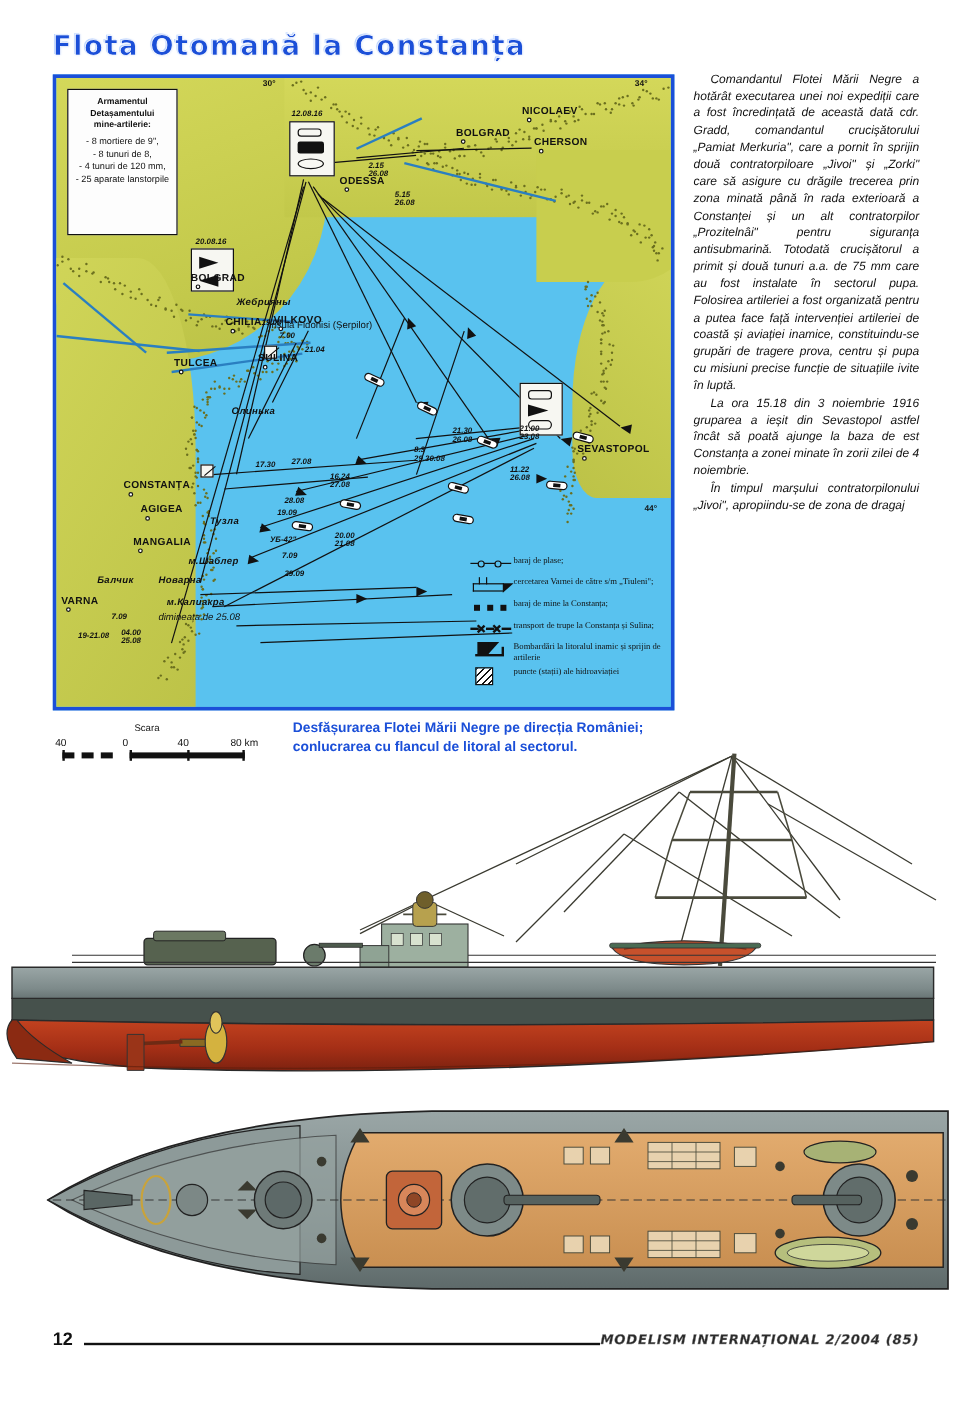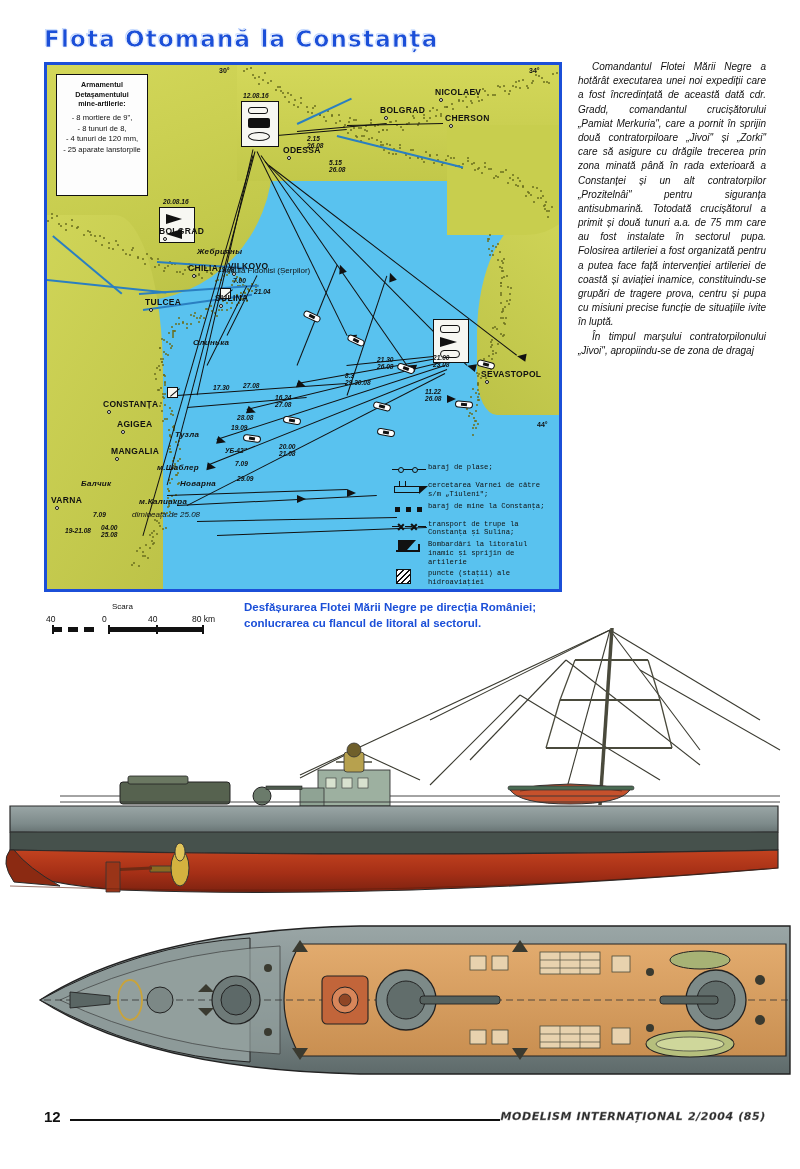--- a/index.html
+++ b/index.html
@@ -102,21 +102,21 @@
   .symbox .glyph { position:absolute; background:#111; }
 
   
   #map-legend {
     position:absolute; left:345px; top:398px; width:165px;
   }
   .leg-row { display:flex; align-items:flex-start; margin-bottom:3px; }
   .leg-sym { width:36px; min-width:36px; height:15px; position:relative; }
   .leg-txt {
     font-size:7.2px; color:#111; line-height:1.22;
-    font-family:Liberation Mono, monospace;
+    font-family:Liberation Serif, serif;
   }
 
   
   #scale-wrap { position:absolute; left:0px; top:540px; width:360px; height:36px; }
   #scale-title {
     position:absolute; left:68px; top:0px; font-size:8px; color:#111;
     font-family:"Liberation Sans", sans-serif;
   }
   .scale-num {
     position:absolute; top:12px; font-size:8.5px; font-weight:normal; color:#111;
@@ -891,21 +891,21 @@
         <div class="citylabel" style="left: 64px; top: 381px;">MANGALIA</div>
         <div class="citydot" style="left: 68px; top: 392px;"></div>
         <div class="citylabel" style="left: 434px; top: 304px;">SEVASTOPOL</div>
         <div class="citydot" style="left: 438px; top: 315px;"></div>
         <div class="citylabel" style="left: 4px; top: 430px;">VARNA</div>
         <div class="citydot" style="left: 8px; top: 441px;"></div>
       </div>
     <div id="cityru-host">
         <div class="citylabel ru" style="left: 150px; top: 182px;">Жебрияны</div>
         <div class="citylabel ru" style="left: 34px; top: 414px;">Балчик</div>
-        <div class="citylabel ru" style="left: 85px; top: 414px; margin-left: 48px;">Новарна</div>
+        <div class="citylabel ru" style="left: 85px; top: 414px;">Новарна</div>
         <div class="citylabel ru" style="left: 110px; top: 398px;">м.Шаблер</div>
         <div class="citylabel ru" style="left: 92px; top: 432px;">м.Калиакра</div>
         <div class="citylabel ru" style="left: 128px; top: 365px;">Тузла</div>
         <div class="citylabel ru" style="left: 146px; top: 273px;">Олинька</div>
       </div>
     <div id="date-host">
         <div class="datelabel" style="left: 196px; top: 28px;">12.08.16</div>
         <div class="datelabel" style="left: 116px; top: 134px;">20.08.16</div>
         <div class="datelabel" style="left: 260px; top: 71px;">2.15<br>26.08</div>
         <div class="datelabel" style="left: 282px; top: 95px;">5.15<br>26.08</div>
@@ -1001,20 +1001,21 @@
       <div class="sb-tick" style="left:104px;"></div>
       <div class="sb-tick" style="left:150px;"></div>
     </div>
   </div>
 
   <div id="map-caption">Desfășurarea Flotei Mării Negre pe direcția României; conlucrarea cu flancul de litoral al sectorul.</div>
 </div>
 
 <div id="article-column">
   <p>Comandantul Flotei Mării Negre a hotărât executarea unei noi expediții care a fost încredințată de această dată cdr. Gradd, comandantul crucișătorului „Pamiat Merkuria", care a pornit în sprijin două contratorpiloare „Jivoi" și „Zorki" care să asigure cu drăgile trecerea prin zona minată până în rada exterioară a Constanței și un alt contratorpilor „Prozitelnâi" pentru siguranța antisubmarină. Totodată crucișătorul a primit și două tunuri a.a. de 75 mm care au fost instalate în sectorul pupa. Folosirea artileriei a fost organizată pentru a putea face față intervenției artileriei de coastă și aviației inamice, constituindu-se grupări de tragere prova, centru și pupa cu misiuni precise funcție de situațiile ivite în luptă.</p>
+  <p>La ora 15.18 din 3 noiembrie 1916 gruparea a ieșit din Sevastopol astfel încât să poată ajunge la baza de est Constanța a zonei minate în zorii zilei de 4 noiembrie.</p>
   <p>În timpul marșului contratorpilonului „Jivoi", apropiindu-se de zona de dragaj</p>
 </div>
 
 <div id="ship-illustration">
   <svg width="800" height="500" viewBox="0 0 800 500">
     <defs>
       <linearGradient id="hullRed" x1="0" y1="0" x2="0" y2="1">
         <stop offset="0%" stop-color="#c2421f"></stop>
         <stop offset="55%" stop-color="#a52f16"></stop>
         <stop offset="100%" stop-color="#7d2210"></stop>

